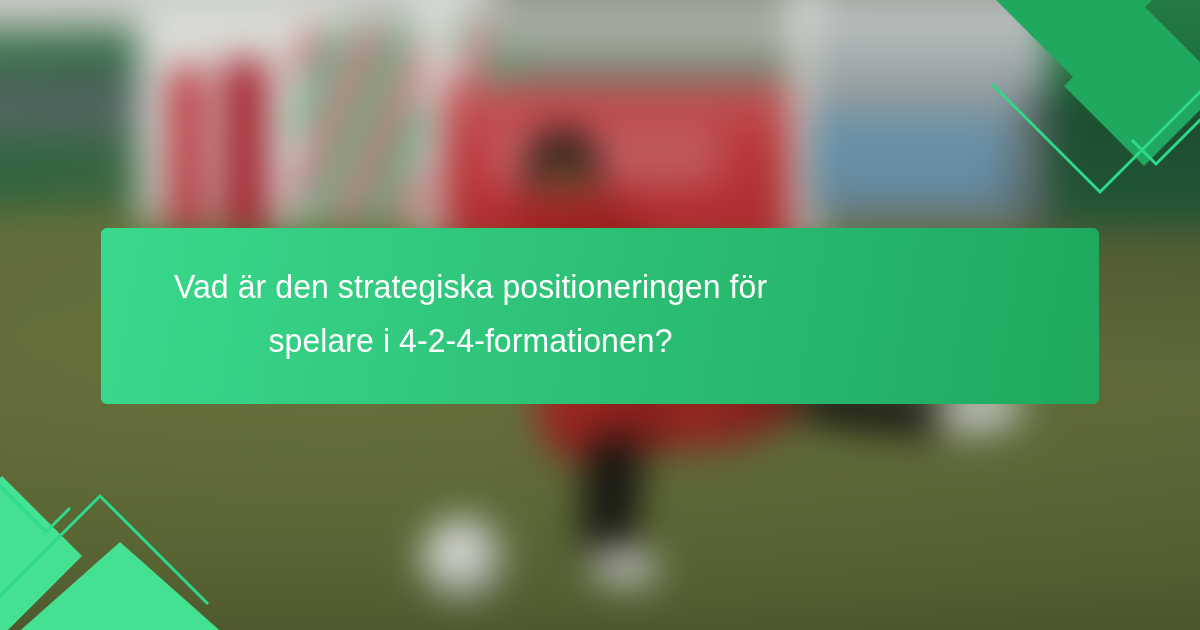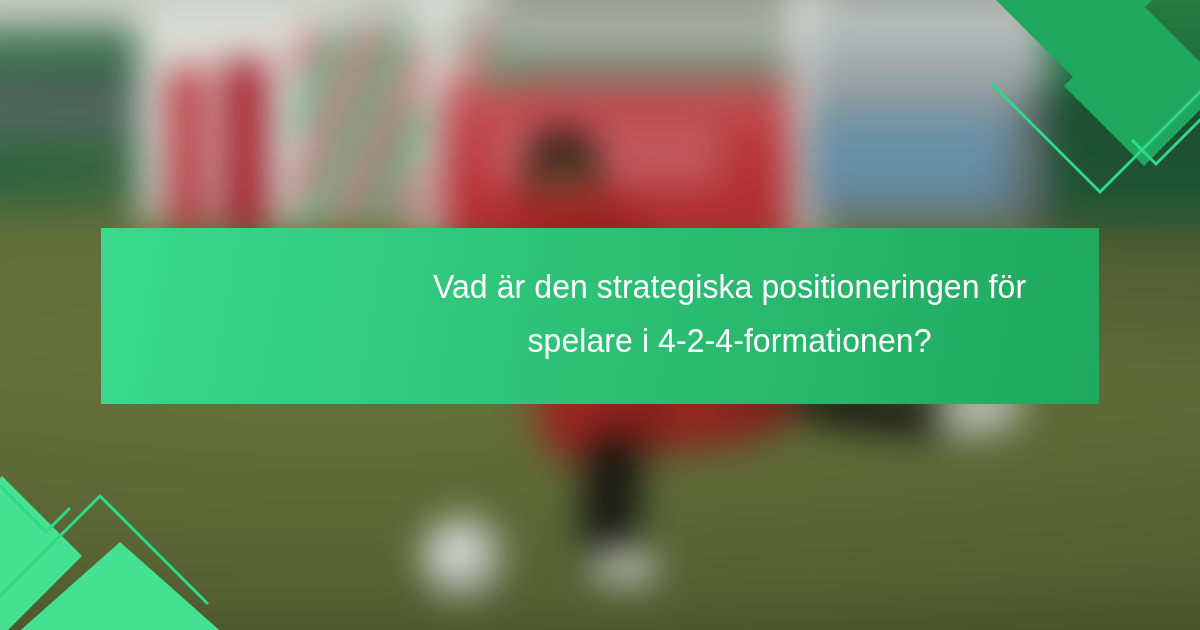--- a/index.html
+++ b/index.html
@@ -247,24 +247,25 @@
 
   
   #headline-banner {
     position: absolute;
     left: 101px;
     top: 228px;
     width: 998px;
     height: 176px;
     display: flex;
     flex-direction: column;
-    align-items: flex-end;
+    align-items: flex-start;
     justify-content: center;
     box-sizing: border-box;
     padding: 6px 54px 10px;
+    border-radius: 6px;
   }
   #headline-text {
     margin: 0;
     color: #ffffff;
     font-family: "Liberation Sans", sans-serif;
     font-size: 34px;
     font-weight: 400;
     line-height: 1.58;
     letter-spacing: 0.1px;
     text-align: center;

